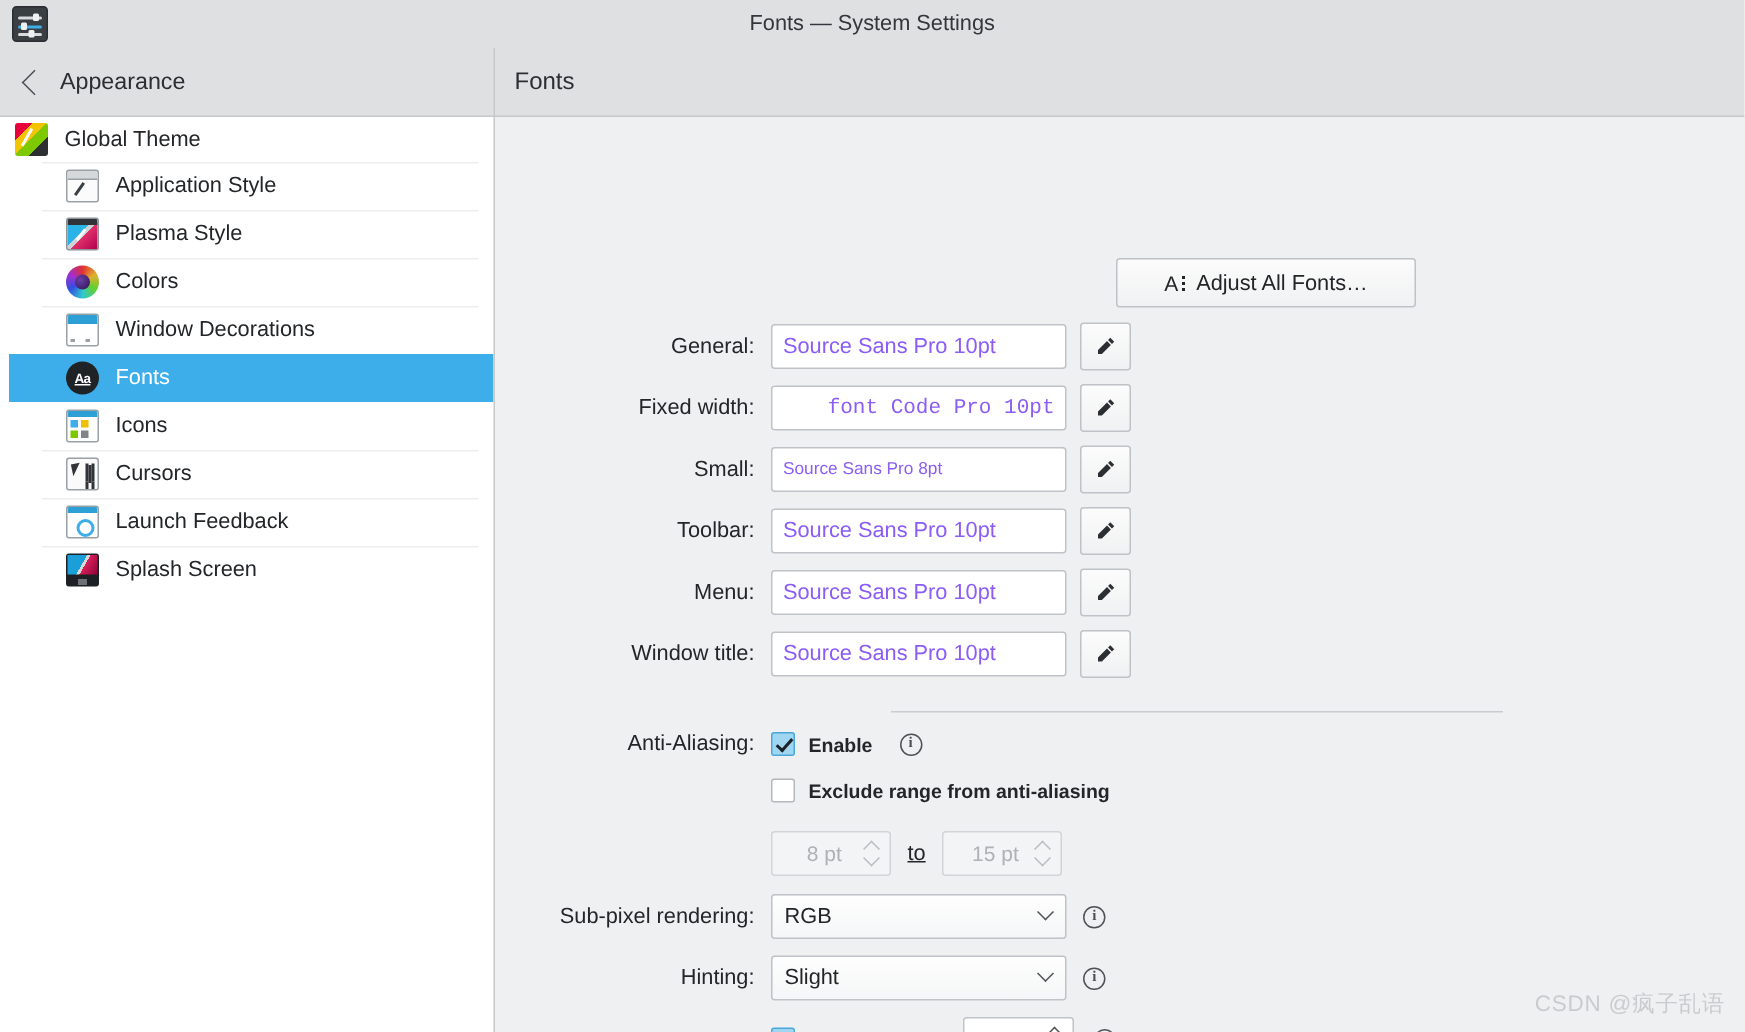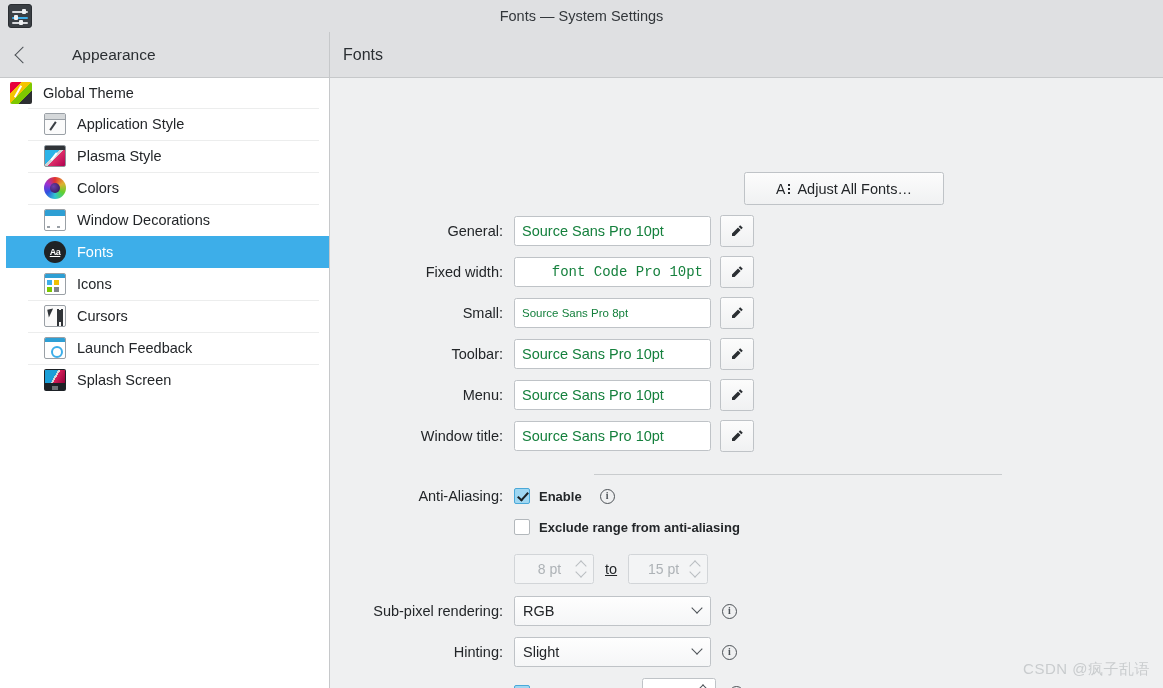--- a/index.html
+++ b/index.html
@@ -38,21 +38,20 @@
   
   .header {
     position:absolute; left:0; top:32px; width:1163px; height:46px;
     background:#dfe0e2;
     border-bottom:1px solid #c6c8ca;
   }
   .back-area {
     position:absolute; left:0; top:0; width:330px; height:46px;
     display:flex; align-items:center;
     border-right:1px solid #c6c8ca;
-    gap:32px;
   }
   .chevron-left {
     width:12px; height:12px; margin-left:17px; margin-right:11px;
     border-left:1.6px solid #4a4f54; border-bottom:1.6px solid #4a4f54;
     transform: rotate(45deg);
   }
   .back-label { font-size:15.5px; color:#2b2f33; }
   .page-title {
     position:absolute; left:343px; top:0; height:46px; line-height:46px;
     font-size:16px; color:#2b2f33;
@@ -148,21 +147,21 @@
   }
   .lbl {
     width:160px; text-align:right; padding-right:11px;
     font-size:14.5px; color:#232629; white-space:nowrap;
   }
 
   .field {
     width:197px; height:30px;
     background:#ffffff; border:1px solid #bfc3c7; border-radius:2.5px;
     display:flex; align-items:center; padding:8px 7px;
-    font-size:14.5px; color:#15803d;
+    font-size:14.5px; color:#8b5cf6;
     overflow:hidden; white-space:nowrap;
   }
   .field.mono { font-family:"Liberation Mono","DejaVu Sans Mono",monospace; font-size:14px; justify-content:flex-end; }
   .field.small-txt { font-size:11.5px; }
 
   .pencil-btn {
     width:34px; height:32px; margin-left:9px;
     background:linear-gradient(#fcfcfc,#f0f1f2);
     border:1px solid #bfc3c7; border-radius:2.5px;
     display:flex; align-items:center; justify-content:center;

